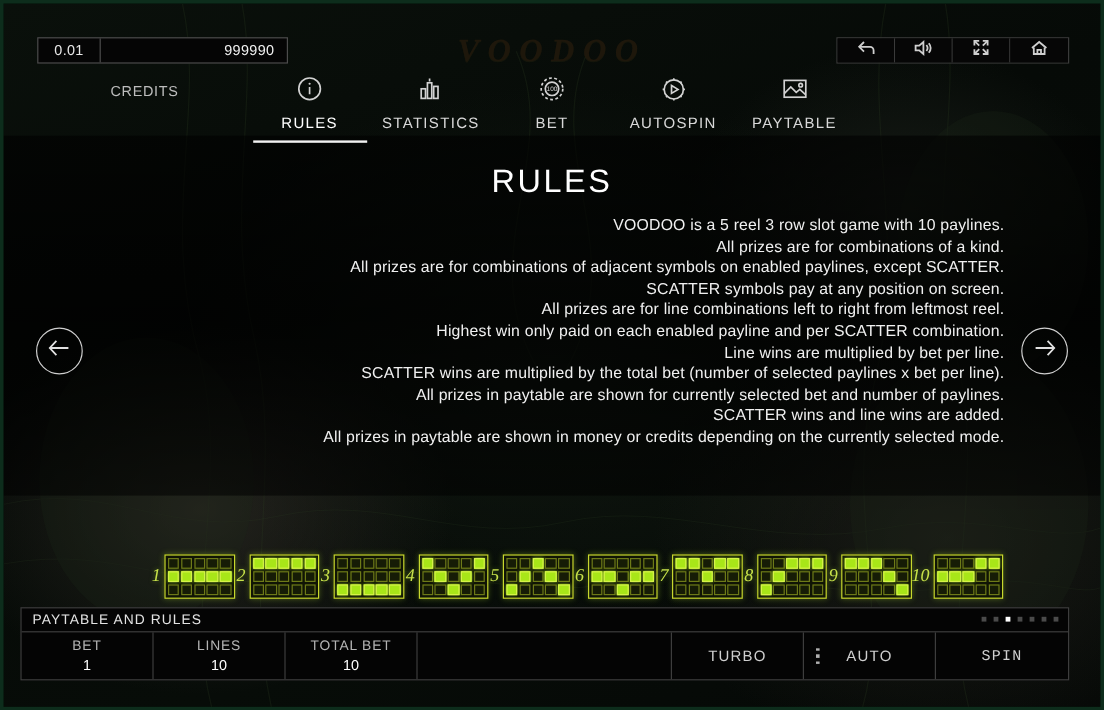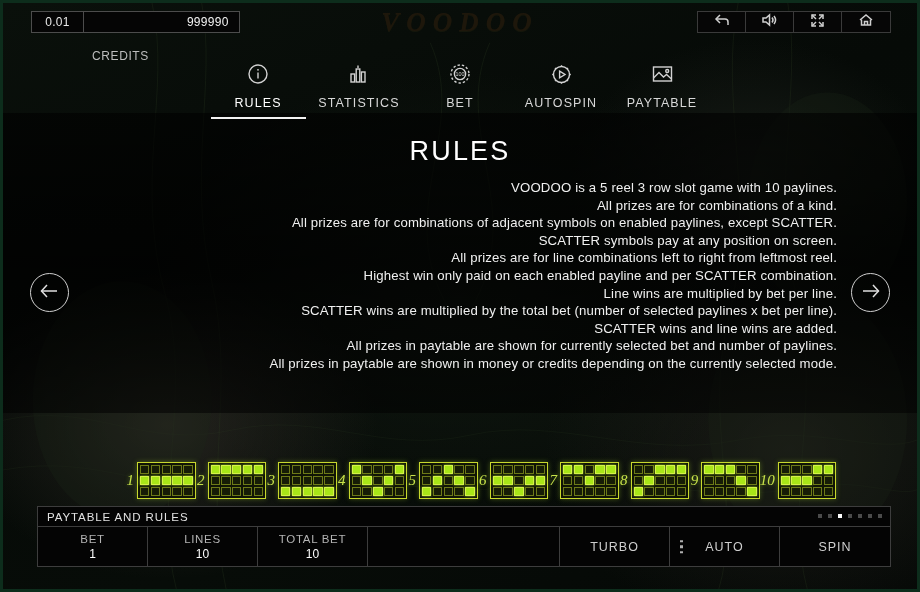--- a/index.html
+++ b/index.html
@@ -28,21 +28,21 @@
     opacity: .5;
   }
   .dark-veil {
     position: absolute; left: 0; right: 0; top: 110px; height: 300px;
     background: linear-gradient(to bottom, rgba(0,0,0,.62), rgba(0,0,0,.78) 50%, rgba(0,0,0,.55));
     pointer-events: none;
   }
 
   
   .topbar {
-    position: absolute; top: 0; left: 0; right: 0; height: 30px;
+    position: absolute; top: 20px; left: 0; right: 0; height: 30px;
   }
   .credit-box {
     position: absolute; left: 28px; top: 8px;
     display: flex; align-items: stretch;
     height: 22px;
     border: 1px solid #4c4c4c;
     background: #050505;
   }
   .credit-amt {
     min-width: 52px; padding: 0 9px;
@@ -141,21 +141,21 @@
     box-shadow: 0 0 5px rgba(170,220,40,.35);
   }
   .cell { background: #161c06; border: 1px solid #6d7a18; }
   .cell.on {
     background: #a8e618; border-color: #d6f24a;
     box-shadow: 0 0 3px rgba(180,240,50,.8);
   }
 
   
   .bottom {
-    position: absolute; left: 34px; right: 26px; bottom: 22px;
+    position: absolute; left: 14px; right: 26px; bottom: 22px;
     border: 1px solid #3d3d3d; background: #040404; text-align: center;
   }
   .bottom-head {
     height: 20px; display: flex; align-items: center;
     padding-left: 9px; position: relative;
     border-bottom: 1px solid #3d3d3d;
   }
   .bottom-head .ttl {
     color: #e2e2e2; font-size: 11.5px; letter-spacing: .9px;
   }
@@ -169,21 +169,21 @@
   }
   .bcell:last-child { border-right: none; }
   .bcell .k { color: #b4b4b4; font-size: 11.5px; letter-spacing: .7px; }
   .bcell .v { color: #ffffff; font-size: 12px; }
   .bet-c { width: 110px; }
   .lines-c { width: 110px; }
   .total-c { width: 110px; }
   .spacer-c { flex: 1; }
   .turbo-c { width: 110px; cursor: pointer; }
   .auto-c { width: 110px; cursor: pointer; position: relative; }
-  .spin-c { width: 110px; cursor: pointer; }
+  .spin-c { width: 110px; cursor: pointer; font-family: Liberation Mono, monospace; }
   .turbo-c .k, .auto-c .k, .spin-c .k { font-size: 12.5px; color: #cfcfcf; letter-spacing: 1px; }
   .kebab {
     position: absolute; left: 10px; top: 50%; transform: translateY(-50%);
     display: flex; flex-direction: column; gap: 3px;
   }
   .kebab i { width: 2.5px; height: 2.5px; background: #b0b0b0; display: block; }
 </style>
 </head>
 <body>
 
@@ -329,22 +329,22 @@
 
   <ul class="rules-list" id="rules-list">
       <li>VOODOO is a 5 reel 3 row slot game with 10 paylines.</li>
       <li>All prizes are for combinations of a kind.</li>
       <li>All prizes are for combinations of adjacent symbols on enabled paylines, except SCATTER.</li>
       <li>SCATTER symbols pay at any position on screen.</li>
       <li>All prizes are for line combinations left to right from leftmost reel.</li>
       <li>Highest win only paid on each enabled payline and per SCATTER combination.</li>
       <li>Line wins are multiplied by bet per line.</li>
       <li>SCATTER wins are multiplied by the total bet (number of selected paylines x bet per line).</li>
+      <li>All prizes in paytable are shown for currently selected bet and number of paylines.</li>
       <li>SCATTER wins and line wins are added.</li>
-      <li>All prizes in paytable are shown for currently selected bet and number of paylines.</li>
       <li>All prizes in paytable are shown in money or credits depending on the currently selected mode.</li>
     </ul>
 
   <div class="navarrow left">
     <span>
       <svg width="21" height="16" viewBox="0 0 21 16">
           <path d="M8 2 L2.5 8 L8 14"></path>
           <path d="M2.5 8 H18"></path>
         </svg>
     </span>

